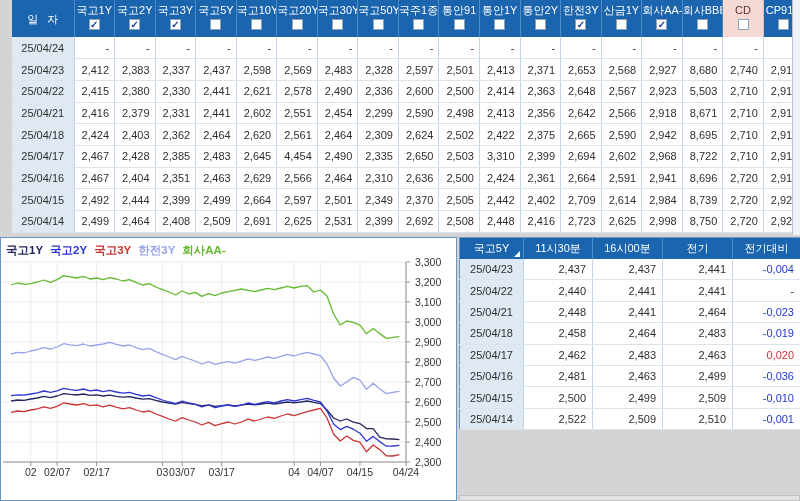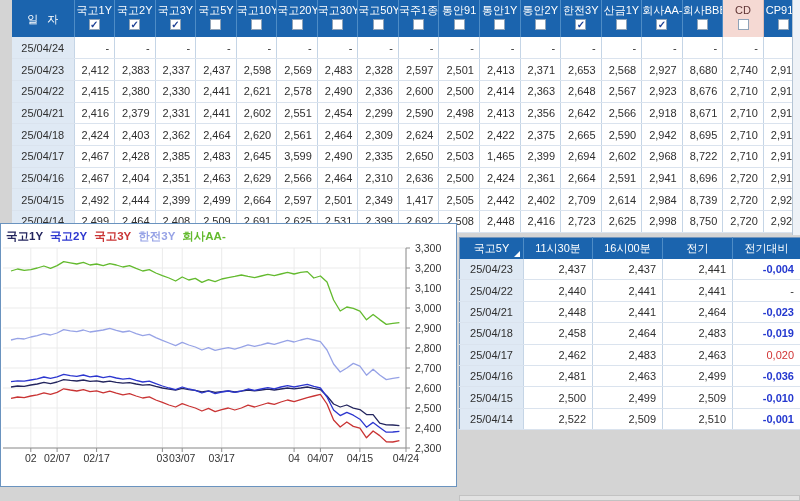--- a/index.html
+++ b/index.html
@@ -28,41 +28,41 @@
   #topTable td {
     height:21.7px; font-size:11px; color:var(--cell-text); background:#fff;
     border-right:1px solid var(--grid-v); border-bottom:1px solid var(--grid-h);
     padding:0 5px 0 0; text-align:right; overflow:hidden;
   }
   #topTable td.dcell { background:var(--date-bg); text-align:center; padding:0; }
   #topVScroll { position:absolute; left:792px; top:0; width:8px; height:235px;
     background:var(--scroll-track); border-left:1px solid #b4c4d4; }
 
   
-  #chartPanel { position:absolute; left:0; top:223px; width:457px; height:264px;
+  #chartPanel { position:absolute; left:0; top:237px; width:457px; height:264px;
     background:#fff; border:1px solid var(--panel-border); }
   #legend { position:absolute; left:5px; top:2px; height:15px; white-space:nowrap; }
   #legend span { font-size:11.5px; font-weight:700; margin-right:7px; }
   #chartSvg { position:absolute; left:0; top:16px; }
 
   
   #rightTable { position:absolute; left:459px; top:237px; width:341px;
     border:1px solid #7396bd; background:#fff; }
   #rightTable th {
     background:var(--header-bg); color:var(--header-text); font-weight:400;
     font-size:11px; height:21px; border-right:1px solid var(--header-div);
     position:relative; text-align:center;
   }
   #rightTable td {
     height:21.4px; font-size:11px; color:var(--cell-text); background:#fff;
     border-right:1px solid var(--grid-v); border-bottom:1px solid var(--grid-h);
     padding:0 6px 0 0; text-align:right; overflow:hidden;
   }
   #rightTable td.dcell { background:var(--date-bg); text-align:center; padding:0; }
-  #rightTable td.neg { color:var(--neg);font-weight:bold; }
+  #rightTable td.neg { color:var(--neg); }
   #rightTable td.pos { color:var(--pos); }
   .sortTri { position:absolute; right:3px; bottom:2px; width:0; height:0;
     border-left:6px solid transparent; border-bottom:6px solid #fff; }
   #rightHScroll { position:absolute; left:459px; top:495px; width:341px; height:6px;
     background:#e2e2e2; border:1px solid #c2c2c2; }
 </style>
 </head>
 <body>
 
 <table id="topTable">
@@ -219,21 +219,21 @@
         <td>2,578</td>
         <td>2,490</td>
         <td>2,336</td>
         <td>2,600</td>
         <td>2,500</td>
         <td>2,414</td>
         <td>2,363</td>
         <td>2,648</td>
         <td>2,567</td>
         <td>2,923</td>
-        <td>8,676</td>
+        <td>5,503</td>
         <td>2,710</td>
         <td>2,910</td>
       </tr>
       <tr>
         <td class="dcell">25/04/21</td>
         <td>2,416</td>
         <td>2,379</td>
         <td>2,331</td>
         <td>2,441</td>
         <td>2,602</td>
@@ -272,26 +272,26 @@
         <td>2,710</td>
         <td>2,910</td>
       </tr>
       <tr>
         <td class="dcell">25/04/17</td>
         <td>2,467</td>
         <td>2,428</td>
         <td>2,385</td>
         <td>2,483</td>
         <td>2,645</td>
-        <td>3,599</td>
+        <td>4,454</td>
         <td>2,490</td>
         <td>2,335</td>
         <td>2,650</td>
         <td>2,503</td>
-        <td>1,465</td>
+        <td>3,310</td>
         <td>2,399</td>
         <td>2,694</td>
         <td>2,602</td>
         <td>2,968</td>
         <td>8,722</td>
         <td>2,710</td>
         <td>2,910</td>
       </tr>
       <tr>
         <td class="dcell">25/04/16</td>
@@ -317,21 +317,21 @@
       <tr>
         <td class="dcell">25/04/15</td>
         <td>2,492</td>
         <td>2,444</td>
         <td>2,399</td>
         <td>2,499</td>
         <td>2,664</td>
         <td>2,597</td>
         <td>2,501</td>
         <td>2,349</td>
-        <td>1,417</td>
+        <td>2,370</td>
         <td>2,505</td>
         <td>2,442</td>
         <td>2,402</td>
         <td>2,709</td>
         <td>2,614</td>
         <td>2,984</td>
         <td>8,739</td>
         <td>2,720</td>
         <td>2,920</td>
       </tr>

